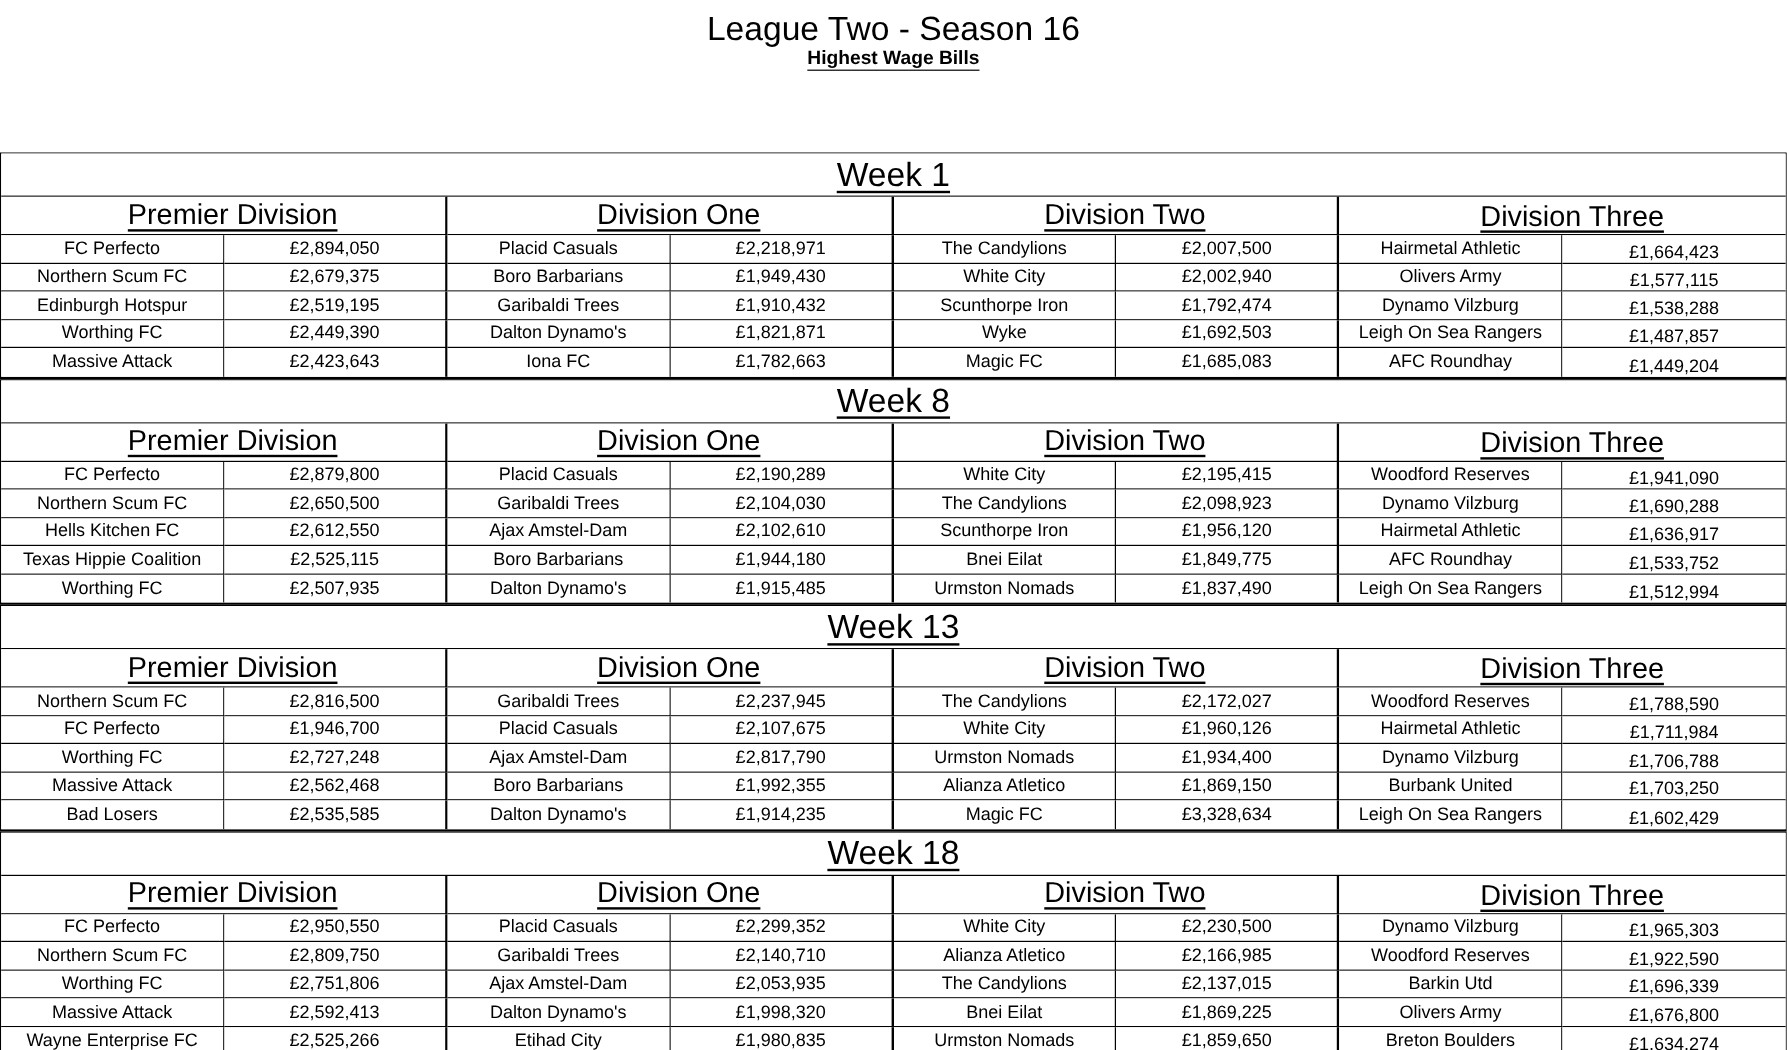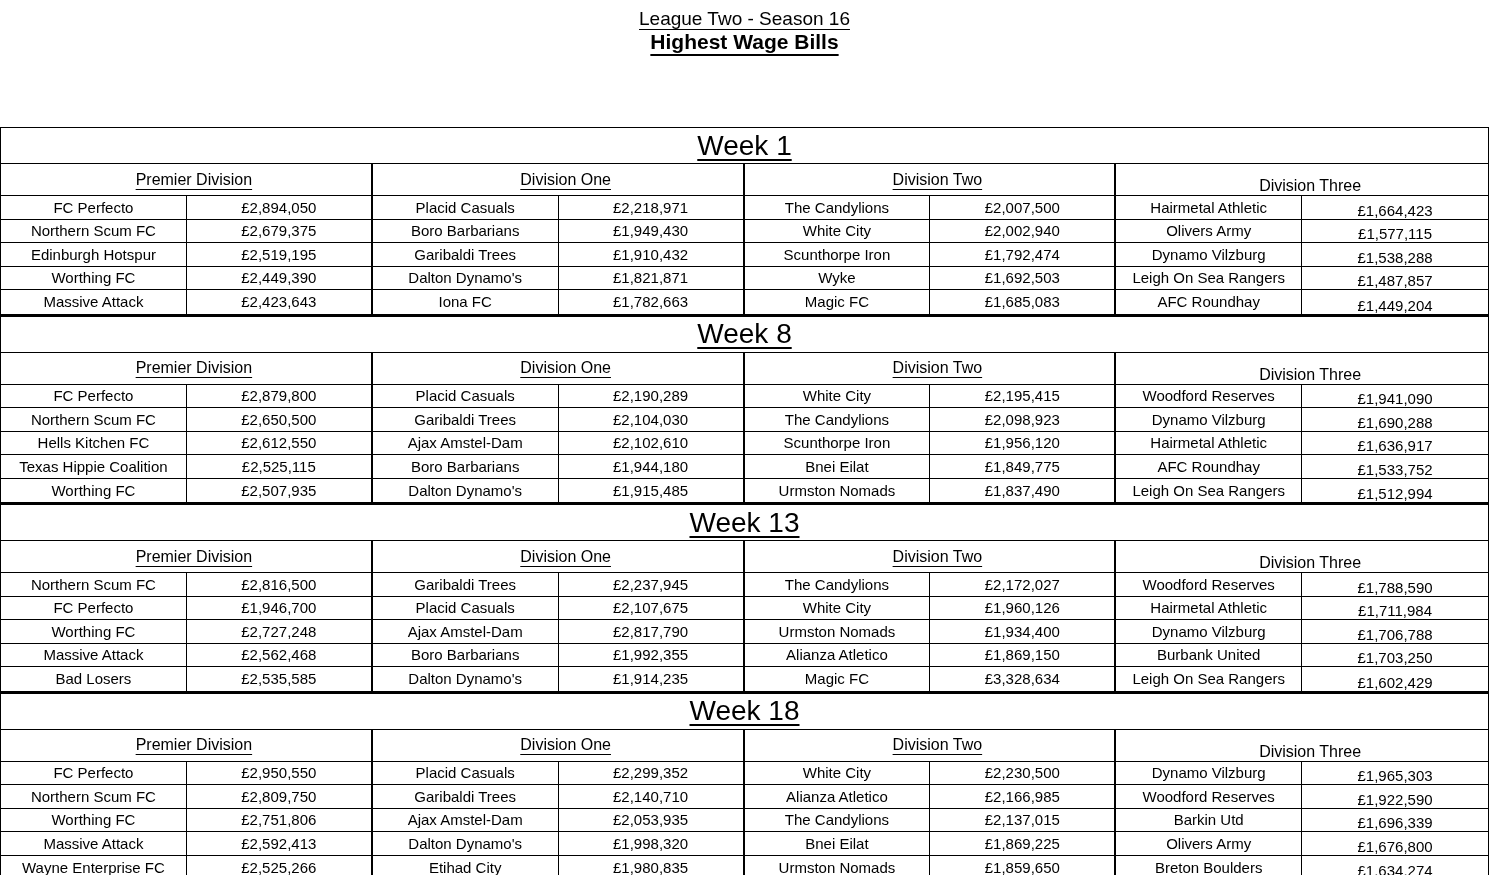--- a/index.html
+++ b/index.html
@@ -11,28 +11,27 @@
     font-family: "Liberation Sans", sans-serif;
     overflow: hidden;
   }
   .doc-header {
     text-align: center;
     height: 127px;
   }
   .season-title {
     display: inline-block;
     margin-top: 8px;
-    font-size: 19px;
+    font-size: 28px;
     font-weight: normal;
-    text-decoration: underline;
     text-underline-offset: 4px;
   }
   .main-title {
     margin-top: 30px;
-    font-size: 21px;
+    font-size: 16px;
     font-weight: bold;
     text-decoration: underline;
     text-underline-offset: 5px;
   }
   .main-title-wrap { margin: 0; }
   .weeks-container { width: 1489px; }
   .week-table {
     display: grid;
     grid-template-columns: repeat(8, 1fr);
     border: 1px solid #000;
@@ -55,21 +54,21 @@
     font-size: 28px;
     border-right: none;
   }
   .week-title-cell span, .division-header span {
     text-decoration: underline;
     text-underline-offset: 4px;
   }
   .division-header {
     grid-column: span 2;
     height: 32px;
-    font-size: 16px;
+    font-size: 24px;
     padding-left: 16px;
   }
   .data-cell {
     height: 23.5px;
     font-size: 15px;
   }
   .edge { border-right-width: 2px; }
   .col-last { border-right: none; align-items: flex-end; }
   .row-last { border-bottom: none; }
 </style>

